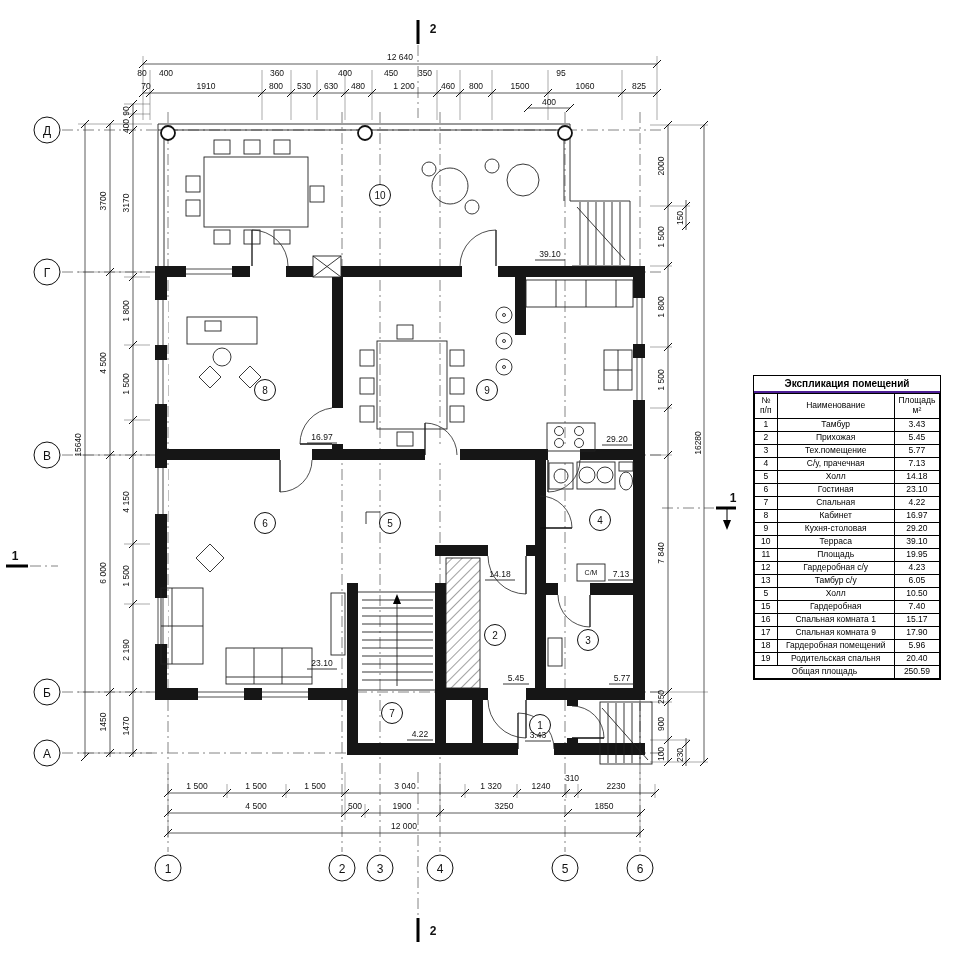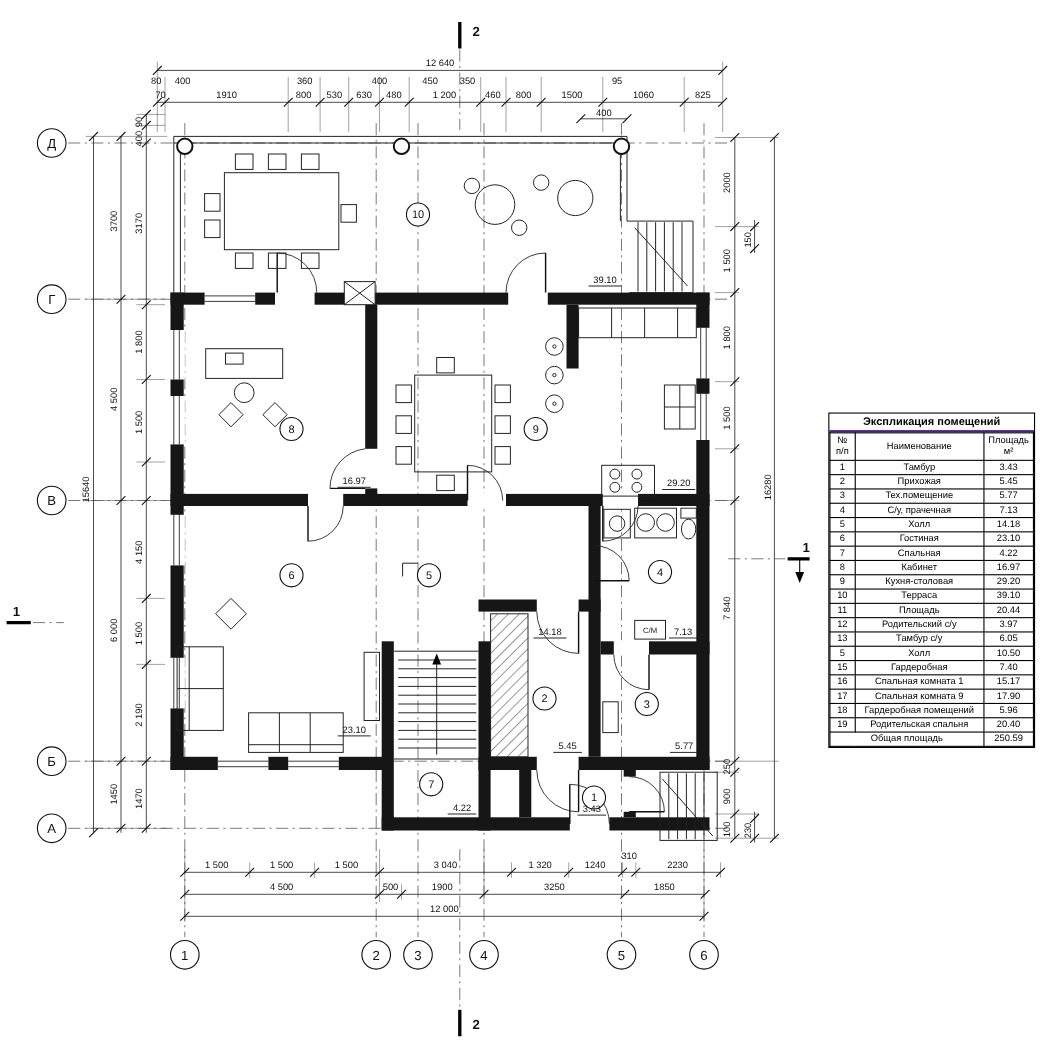--- a/index.html
+++ b/index.html
@@ -460,26 +460,26 @@
             <td>29.20</td>
           </tr>
       <tr>
             <td>10</td>
             <td>Терраса</td>
             <td>39.10</td>
           </tr>
       <tr>
             <td>11</td>
             <td>Площадь</td>
-            <td>20.44</td>
+            <td>19.95</td>
           </tr>
       <tr>
             <td>12</td>
-            <td>Родительский с/у</td>
-            <td>3.97</td>
+            <td>Гардеробная с/у</td>
+            <td>4.23</td>
           </tr>
       <tr>
             <td>13</td>
             <td>Тамбур с/у</td>
             <td>6.05</td>
           </tr>
       <tr>
             <td>5</td>
             <td>Холл</td>
             <td>10.50</td>

